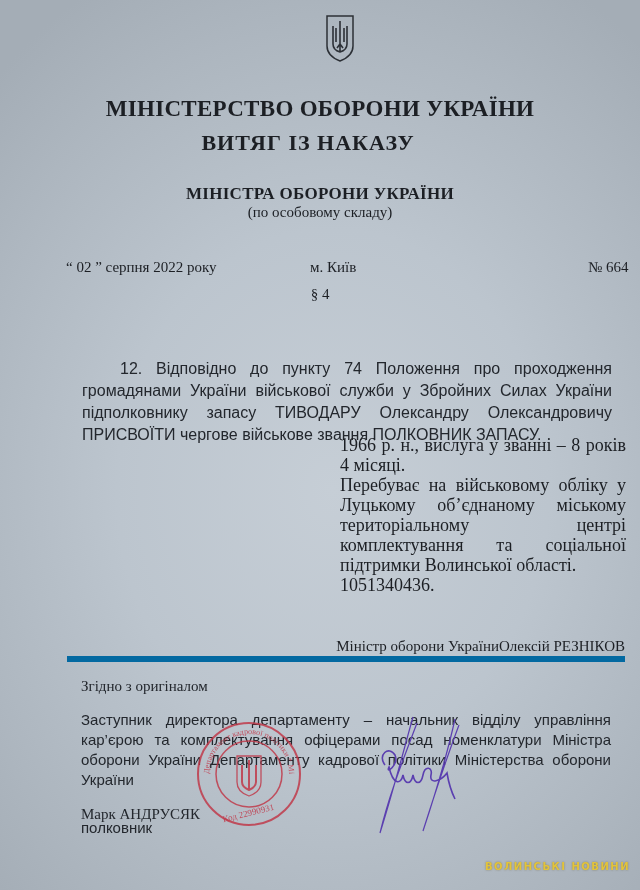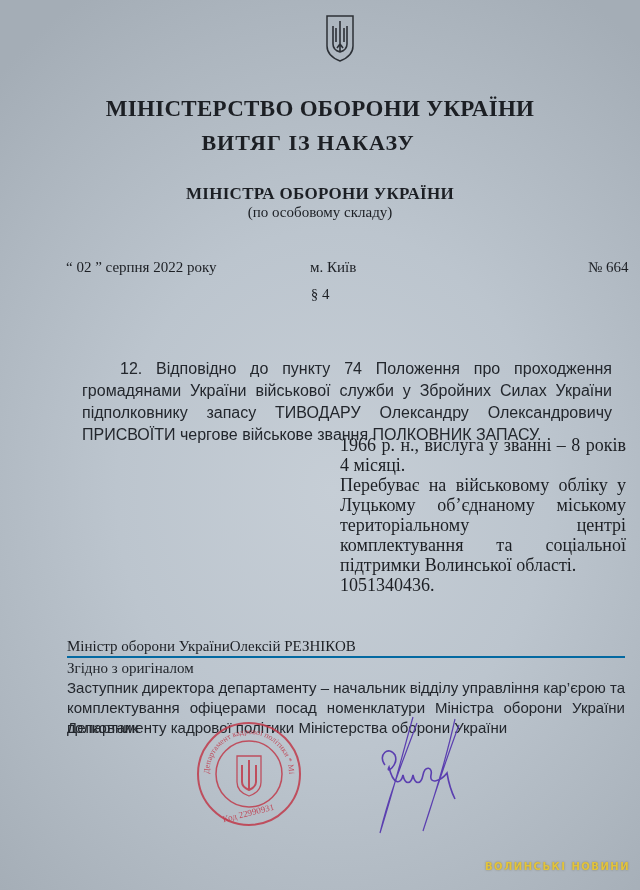--- a/index.html
+++ b/index.html
@@ -19,22 +19,22 @@
   .date { left: 66px; }
   .city { left: 310px; }
   .num { left: 548px; margin-left: 40px; }
   .section { left: 0; width: 640px; top: 286px; text-align: center; font-size: 15px; }
   .body-par { left: 70px; width: 554px; top: 346px; font-size: 16px; line-height: 22px; text-align: justify; font-family: "Liberation Sans", "DejaVu Sans", sans-serif; color: #23272d; }
   .body-par p { margin: 12px; }
   .indent { text-indent: 38px; }
   .details { left: 340px; width: 286px; top: 435px; font-size: 18px; line-height: 20px; text-align: justify; }
   .details p { margin: 0; }
   .sig-block { left: 67px; width: 558px; top: 636px; font-size: 15px; line-height: 20px; }
-  .sig-row { display: flex; justify-content: flex-start; border-bottom: 2px solid #0369a1; }
-  .sig-block p { margin: 0; text-align: justify; font-family: "Liberation Sans", "DejaVu Sans", sans-serif; color: #23272d; }
+  .sig-row { display: flex; justify-content: flex-end; border-bottom: 6px solid #0369a1; }
+  .sig-block p { margin: 14px; text-align: justify; font-family: "Liberation Sans", "DejaVu Sans", sans-serif; color: #23272d; }
   .sig-block p.serif { font-family: "Liberation Serif", serif; }
   .right-name { text-align: right; }
   .stamp { left: 195px; top: 720px; width: 108px; height: 108px; }
   .signature { left: 355px; top: 715px; width: 110px; height: 120px; }
   .watermark { left: 440px; top: 861px; width: 190px; text-align: right; font-family: "DejaVu Sans", sans-serif; font-weight: bold; font-size: 10px; letter-spacing: 1.5px; color: #e2c33b; text-shadow: 0 0 2px rgba(90,70,0,0.5); }
 </style>
 </head>
 <body>
 
 <svg class="abs emblem" viewBox="0 0 30 48">
@@ -63,20 +63,21 @@
   <p>1051340436.</p>
 </div>
 
 <div class="abs sig-block">
   <div class="sig-row">
     <span>Міністр оборони України</span>
     <span>Олексій РЕЗНІКОВ</span>
   </div>
   <p class="serif">Згідно з оригіналом</p>
   <p>Заступник директора департаменту – начальник відділу управління кар’єрою та комплектування офіцерами посад номенклатури Міністра оборони України Департаменту кадрової політики Міністерства оборони України</p>
+  <p class="serif right-name">Марк АНДРУСЯК</p>
   <p style="margin-top:-20px;">полковник</p>
 </div>
 
 <svg class="abs stamp" viewBox="0 0 108 108">
   <circle cx="54" cy="54" r="51" fill="none" stroke="#c0394a" stroke-width="2" opacity="0.85"></circle>
   <circle cx="54" cy="54" r="33" fill="none" stroke="#c0394a" stroke-width="1.5" opacity="0.85"></circle>
   <path d="M42 36 H66 V62 Q66 72 54 76 Q42 72 42 62 Z" fill="none" stroke="#c0394a" stroke-width="1.3" opacity="0.85"></path>
   <path d="M54 40 V70 M47 45 V62 Q47 67 54 70 Q61 67 61 62 V45" fill="none" stroke="#c0394a" stroke-width="2" opacity="0.85"></path>
   <defs>
       <path id="stamparc" d="M14 54 A40 40 0 1 1 94 54"></path>

